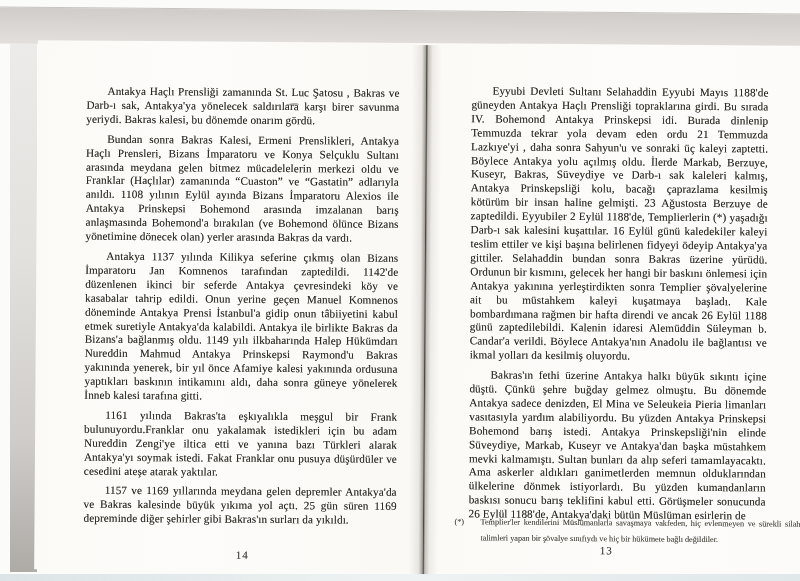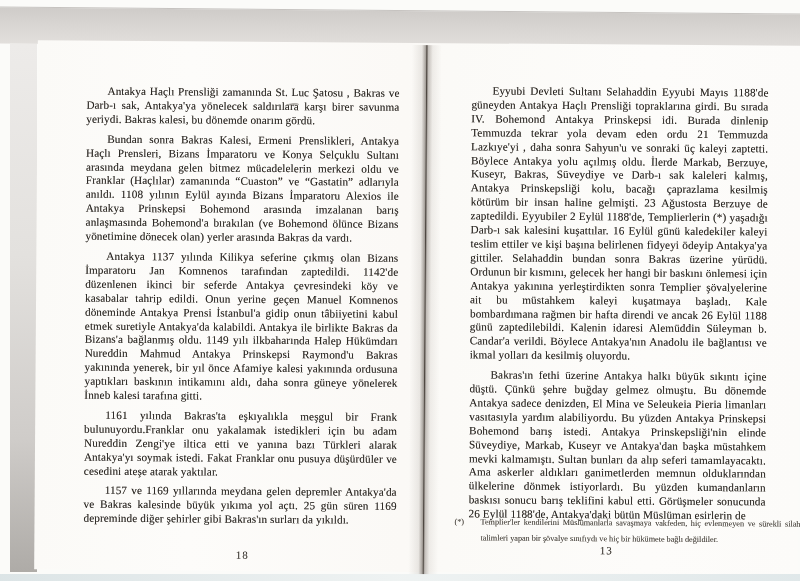--- a/index.html
+++ b/index.html
@@ -160,21 +160,21 @@
   <div class="pages-area">
 
     <div>
       <div class="page-text left-text">
         <p>Antakya Haçlı Prensliği zamanında St. Luc Şatosu , Bakras ve Darb-ı sak, Antakya'ya yönelecek saldırılara karşı birer savunma yeriydi. Bakras kalesi, bu dönemde onarım gördü.</p>
         <p>Bundan sonra Bakras Kalesi, Ermeni Prenslikleri, Antakya Haçlı Prensleri, Bizans İmparatoru ve Konya Selçuklu Sultanı arasında meydana gelen bitmez mücadelelerin merkezi oldu ve Franklar (Haçlılar) zamanında “Cuaston” ve “Gastatin” adlarıyla anıldı. 1108 yılının Eylül ayında Bizans İmparatoru Alexios ile Antakya Prinskepsi Bohemond arasında imzalanan barış anlaşmasında Bohemond'a bırakılan (ve Bohemond ölünce Bizans yönetimine dönecek olan) yerler arasında Bakras da vardı.</p>
         <p>Antakya 1137 yılında Kilikya seferine çıkmış olan Bizans İmparatoru Jan Komnenos tarafından zaptedildi. 1142'de düzenlenen ikinci bir seferde Antakya çevresindeki köy ve kasabalar tahrip edildi. Onun yerine geçen Manuel Komnenos döneminde Antakya Prensi İstanbul'a gidip onun tâbiiyetini kabul etmek suretiyle Antakya'da kalabildi. Antakya ile birlikte Bakras da Bizans'a bağlanmış oldu. 1149 yılı ilkbaharında Halep Hükümdarı Nureddin Mahmud Antakya Prinskepsi Raymond'u Bakras yakınında yenerek, bir yıl önce Afamiye kalesi yakınında ordusuna yaptıkları baskının intikamını aldı, daha sonra güneye yönelerek İnneb kalesi tarafına gitti.</p>
         <p>1161 yılında Bakras'ta eşkıyalıkla meşgul bir Frank bulunuyordu.Franklar onu yakalamak istedikleri için bu adam Nureddin Zengi'ye  iltica etti ve yanına bazı Türkleri alarak Antakya'yı soymak istedi. Fakat Franklar onu pusuya düşürdüler ve cesedini ateşe atarak yaktılar.</p>
         <p>1157 ve 1169 yıllarında meydana gelen depremler Antakya'da ve Bakras kalesinde büyük yıkıma yol açtı. 25 gün süren 1169 depreminde  diğer şehirler gibi Bakras'ın surları da yıkıldı.</p>
       </div>
-      <div class="page-number left">18</div>
+      <div class="page-number left">14</div>
     </div>
 
     <div class="gutter"></div>
 
     <div>
       <div class="page-text right-text">
         <p>Eyyubi Devleti Sultanı Selahaddin Eyyubi Mayıs 1188'de güneyden Antakya Haçlı Prensliği topraklarına girdi. Bu sırada IV. Bohemond Antakya Prinskepsi idi. Burada dinlenip Temmuzda tekrar yola devam eden ordu 21 Temmuzda Lazkıye'yi , daha sonra Sahyun'u ve sonraki üç kaleyi zaptetti. Böylece Antakya yolu açılmış oldu. İlerde Markab, Berzuye, Kuseyr, Bakras, Süveydiye ve Darb-ı sak kaleleri kalmış, Antakya Prinskepsliği kolu, bacağı çaprazlama kesilmiş kötürüm bir insan haline gelmişti. 23 Ağustosta Berzuye de zaptedildi. Eyyubiler 2 Eylül 1188'de, Templierlerin (*) yaşadığı Darb-ı sak kalesini kuşattılar. 16 Eylül günü kaledekiler kaleyi teslim ettiler ve kişi başına belirlenen fidyeyi ödeyip Antakya'ya gittiler. Selahaddin bundan sonra Bakras üzerine yürüdü. Ordunun bir kısmını, gelecek her hangi bir baskını önlemesi için Antakya yakınına yerleştirdikten sonra Templier şövalyelerine ait bu müstahkem kaleyi kuşatmaya başladı. Kale bombardımana rağmen bir hafta direndi ve ancak 26 Eylül 1188 günü zaptedilebildi. Kalenin idaresi Alemüddin Süleyman b. Candar'a verildi. Böylece Antakya'nın Anadolu ile bağlantısı ve ikmal yolları da kesilmiş oluyordu.</p>
         <p>Bakras'ın fethi üzerine Antakya halkı büyük sıkıntı içine düştü. Çünkü şehre buğday gelmez olmuştu. Bu dönemde Antakya sadece denizden, El Mina ve Seleukeia Pieria limanları vasıtasıyla yardım alabiliyordu. Bu yüzden Antakya Prinskepsi Bohemond  barış istedi. Antakya Prinskepsliği'nin elinde Süveydiye, Markab, Kuseyr ve Antakya'dan başka müstahkem mevki kalmamıştı. Sultan bunları da alıp seferi tamamlayacaktı. Ama askerler aldıkları ganimetlerden memnun olduklarından ülkelerine dönmek istiyorlardı. Bu yüzden kumandanların baskısı sonucu barış teklifini kabul etti. Görüşmeler sonucunda 26 Eylül 1188'de, Antakya'daki bütün Müslüman esirlerin de</p>
       </div>
       <div class="footnote">

